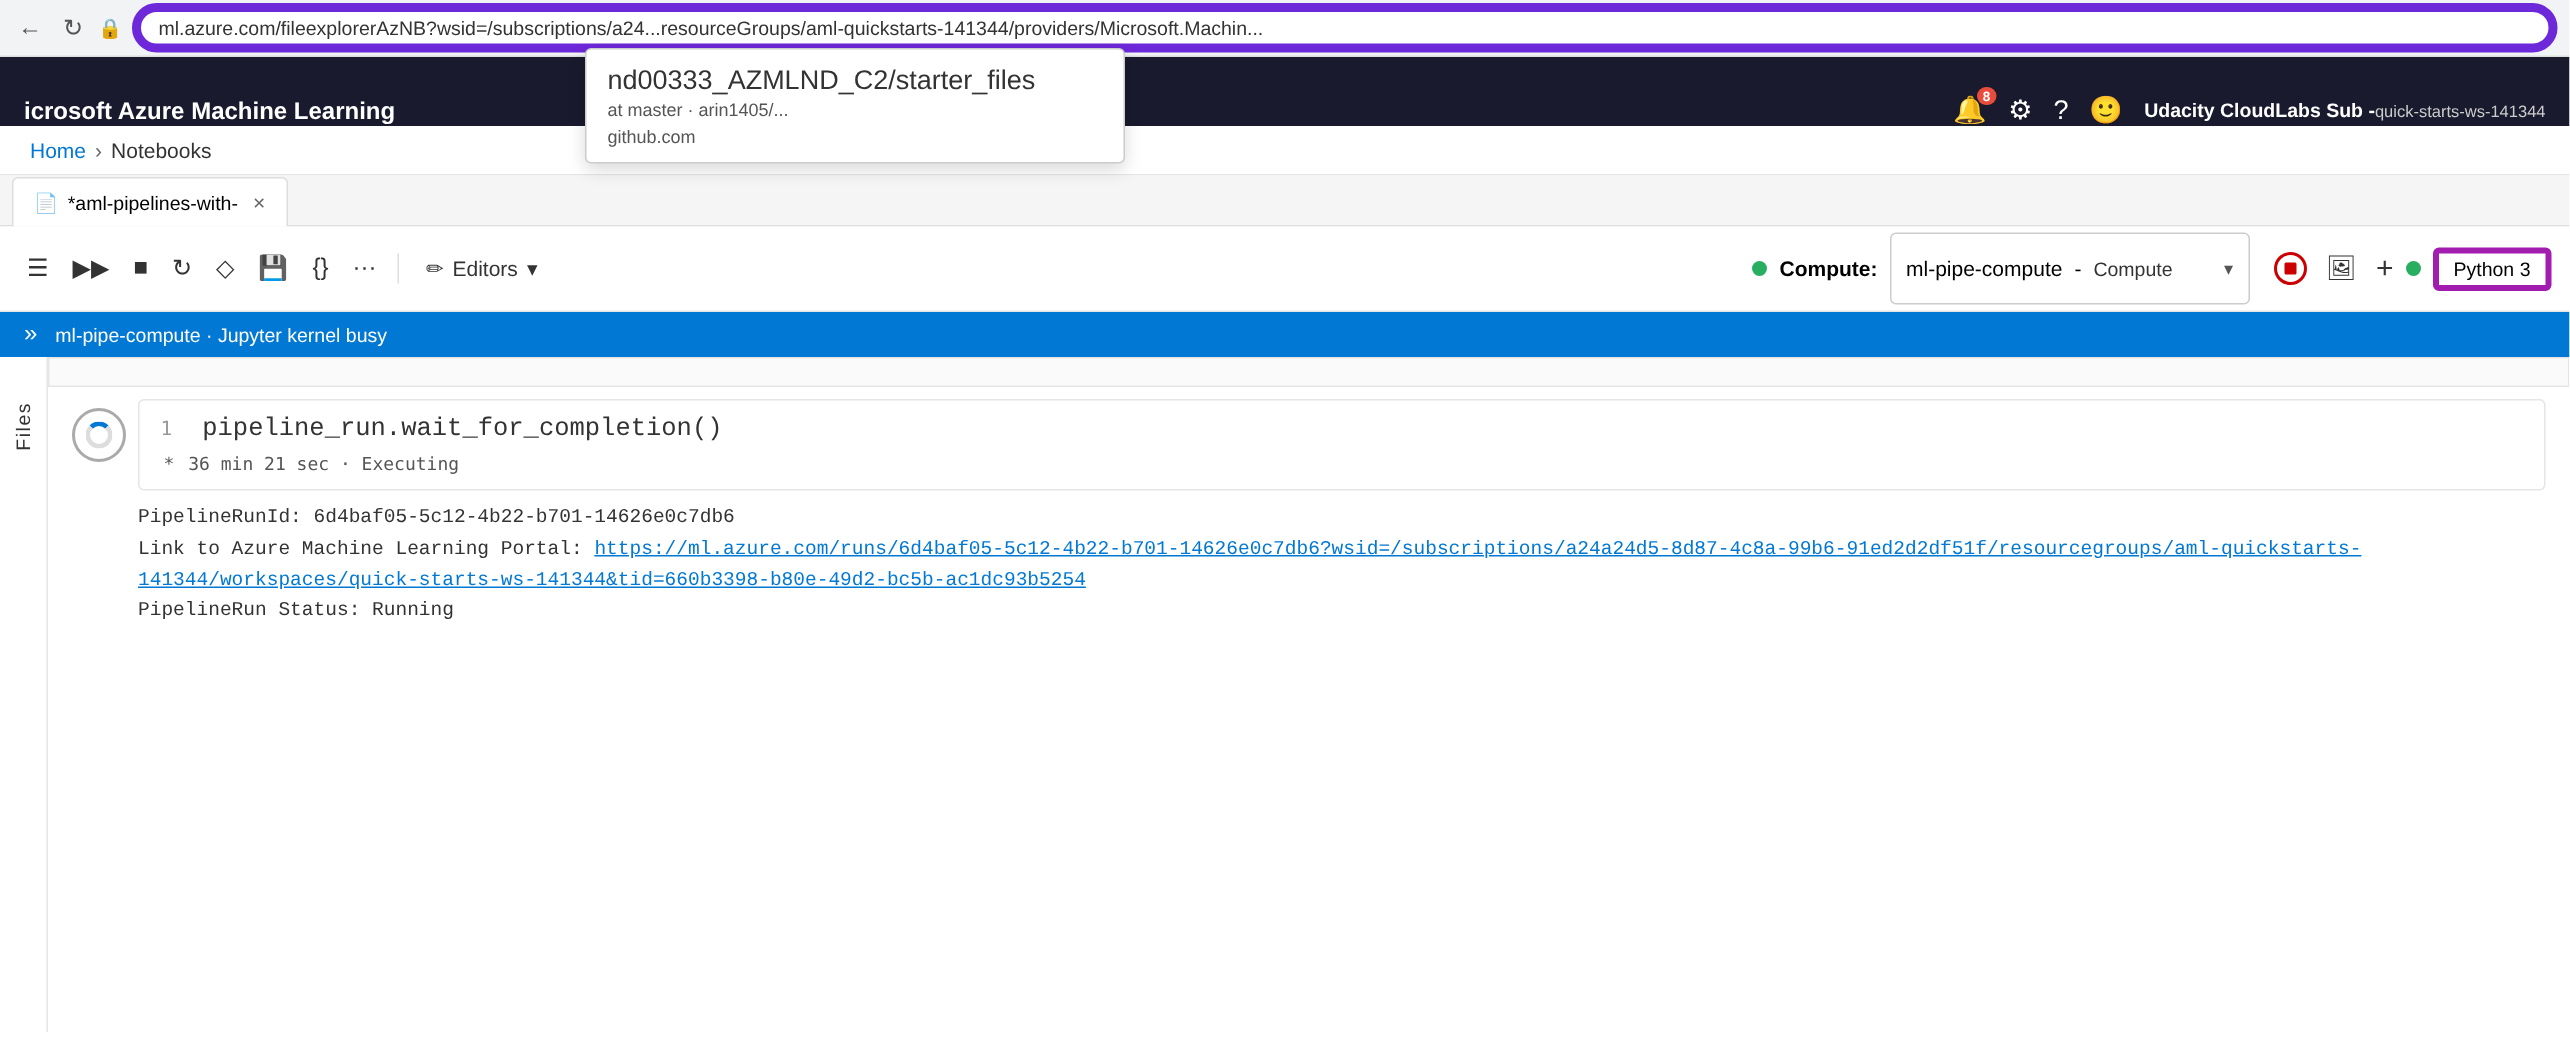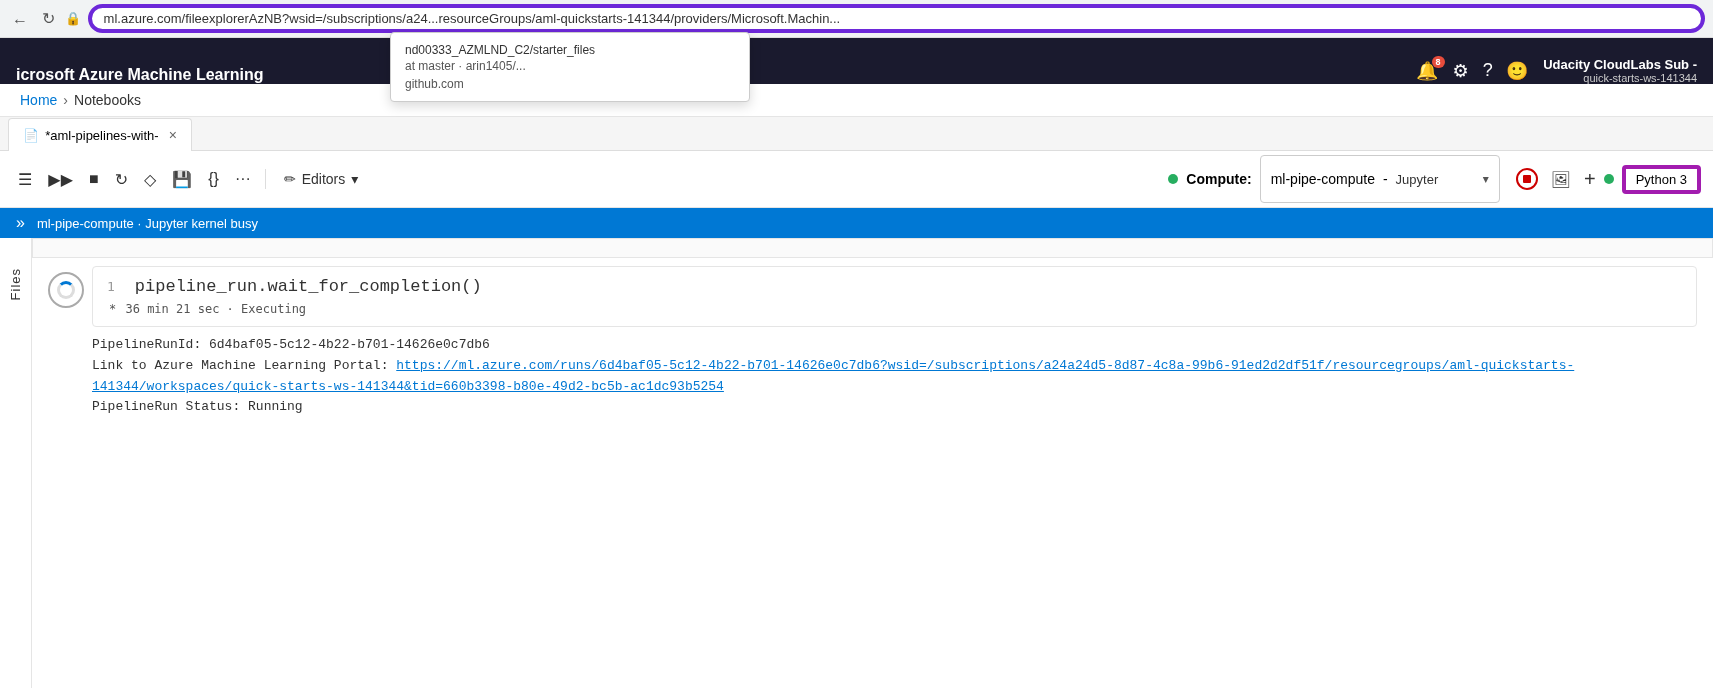--- a/index.html
+++ b/index.html
@@ -23,21 +23,21 @@
       border: none;
       padding: 2px 4px;
     }
     .browser-lock {
       font-size: 13px;
       color: #555;
     }
     .browser-url-bar {
       flex: 1;
       background: #fff;
-      border: 4px solid #6d28d9;
+      border: 6px solid #6d28d9;
       border-radius: 20px;
       padding: 3px 12px;
       font-size: 13px;
       color: #333;
       white-space: nowrap;
       overflow: hidden;
       text-overflow: ellipsis;
     }
 
     
@@ -47,21 +47,21 @@
       left: 390px;
       background: #fff;
       border: 1px solid #ccc;
       border-radius: 4px;
       box-shadow: 0 4px 12px rgba(0,0,0,0.15);
       z-index: 1000;
       width: 360px;
       padding: 10px 14px;
     }
     .url-tooltip-main {
-      font-size: 12px;
+      font-size: 18px;
       color: #333;
       font-weight: 500;
     }
     .url-tooltip-sub {
       font-size: 12px;
       color: #555;
       margin-top: 2px;
     }
     .url-tooltip-source {
       font-size: 12px;
@@ -103,21 +103,21 @@
       right: -6px;
       background: #e74c3c;
       color: #fff;
       font-size: 9px;
       border-radius: 10px;
       padding: 1px 4px;
       font-weight: bold;
     }
     .header-user {
       display: flex;
-      flex-direction: column;
+      flex-direction: row;
       align-items: flex-end;
       font-size: 12px;
     }
     .header-user-name { font-weight: 600; font-size: 13px; }
     .header-user-ws { font-size: 11px; color: #ccc; }
 
     
     .breadcrumb-bar {
       display: flex;
       align-items: center;
@@ -471,21 +471,21 @@
     <span>✏</span>
     <span>Editors</span>
     <span>▾</span>
   </button>
   <div class="compute-section">
     <span class="green-dot"></span>
     <span class="compute-label">Compute:</span>
     <div class="compute-dropdown">
       <span>ml-pipe-compute</span>
       <span>-</span>
-      <span class="compute-status">Jupyter</span>
+      <span class="compute-status">Compute</span>
       <span class="chevron-down">▾</span>
     </div>
   </div>
   <div class="toolbar-right">
     <div class="stop-btn">
       <div class="stop-inner"></div>
     </div>
     <button class="toolbar-icon-btn">🖼</button>
     <button class="add-btn">+</button>
     <span class="green-dot"></span>

